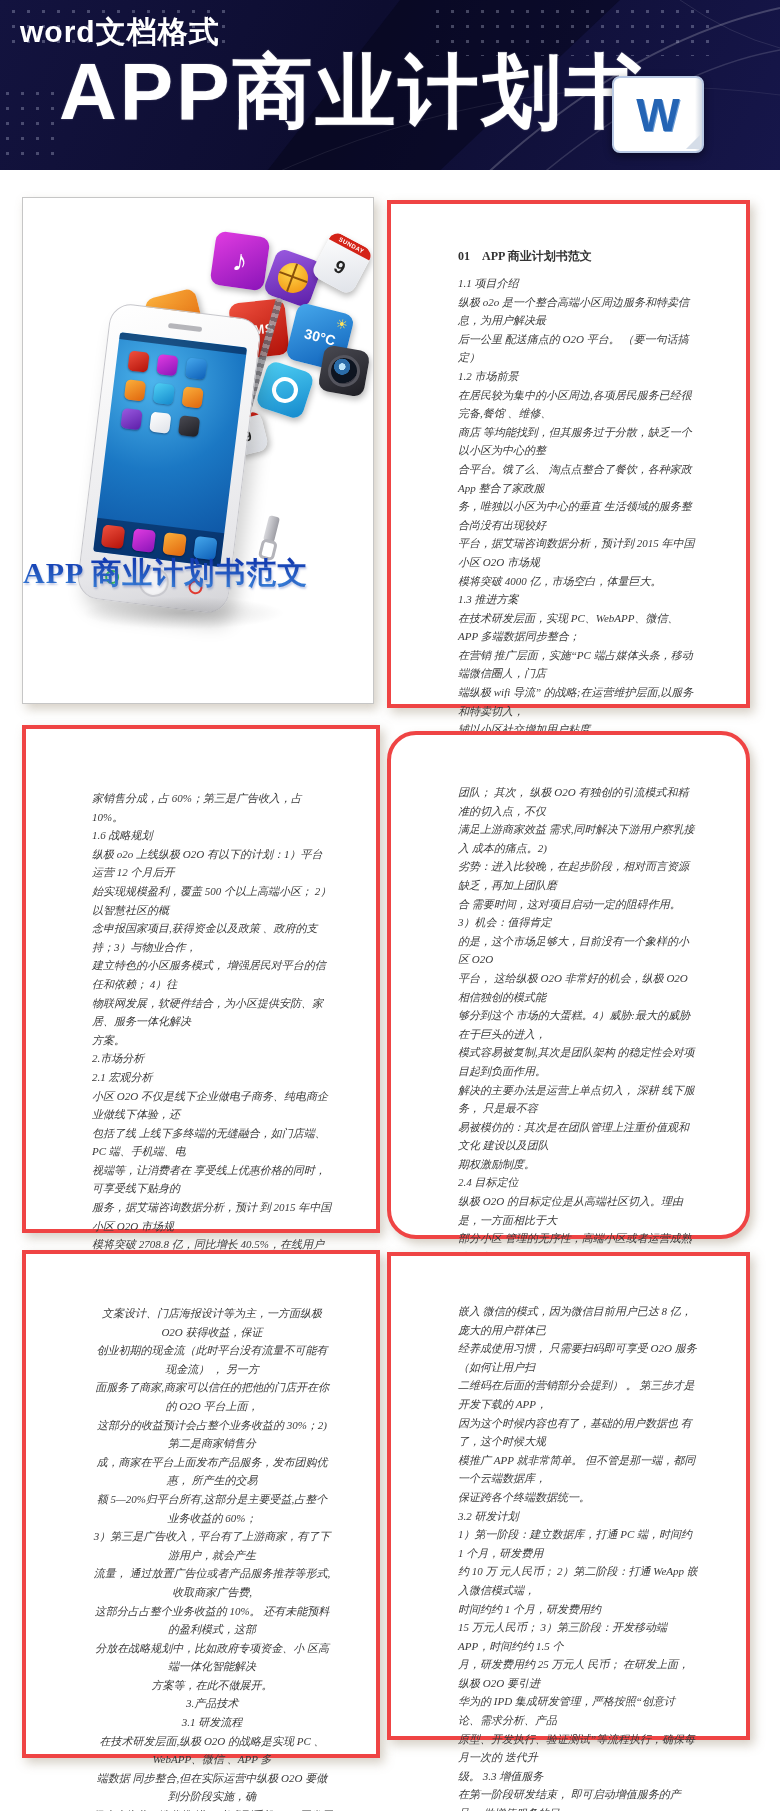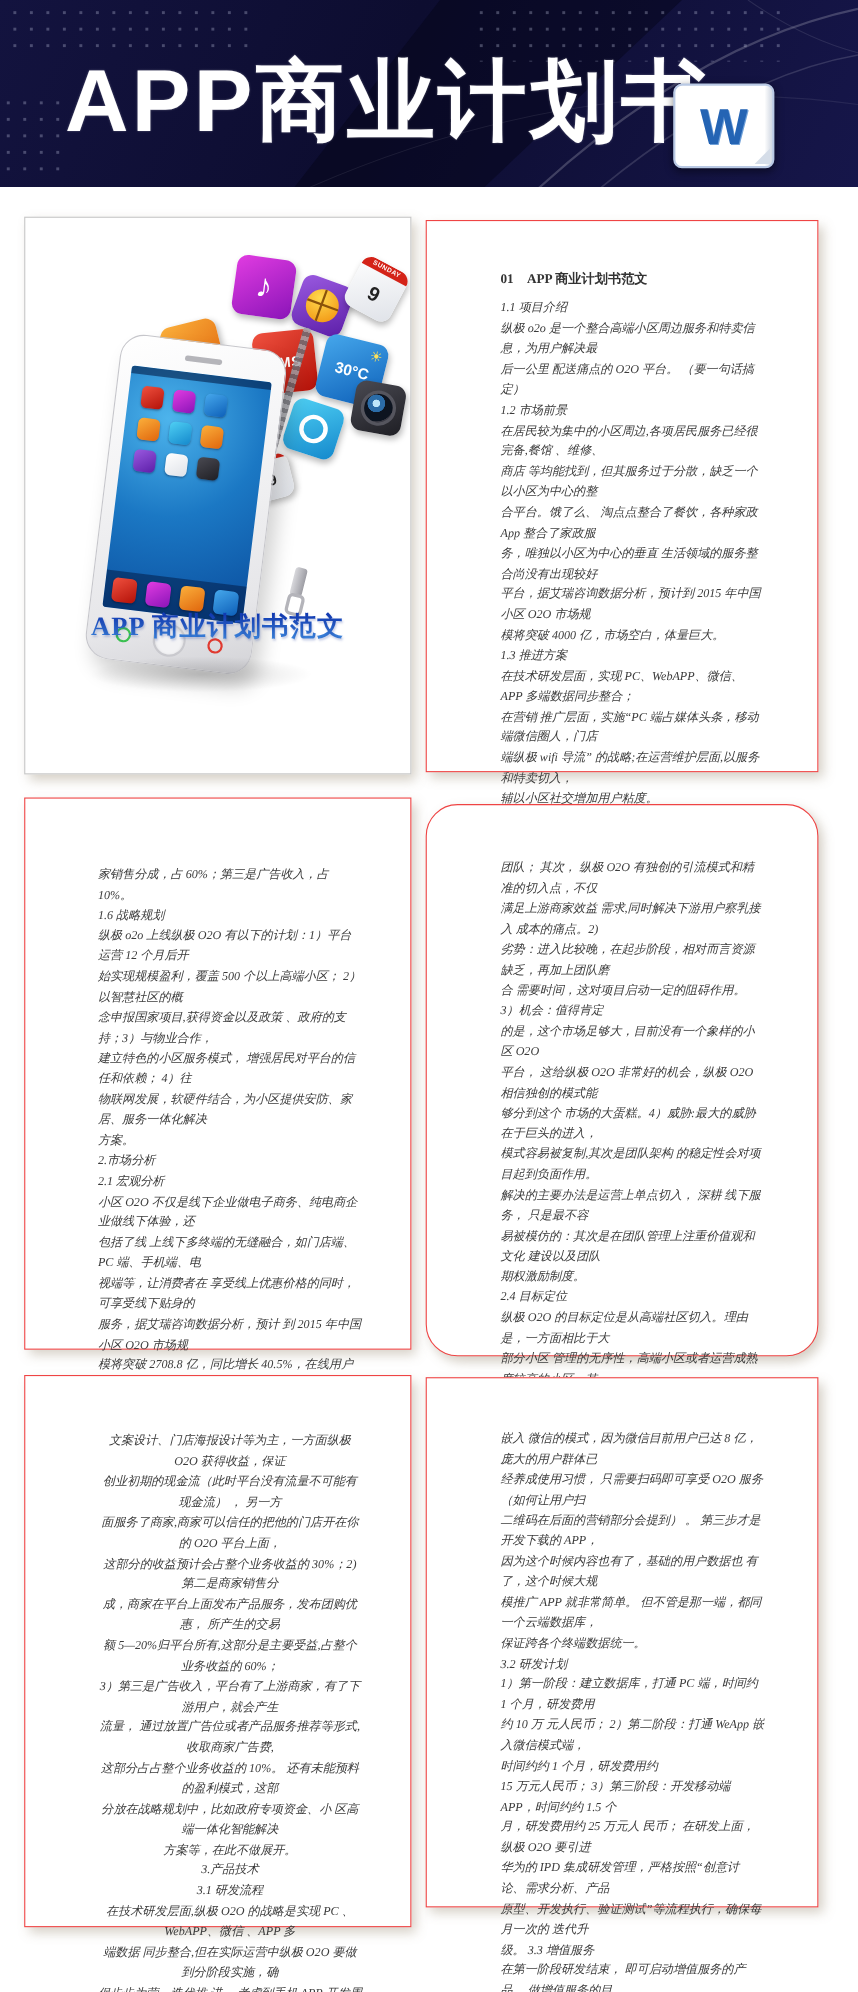--- a/index.html
+++ b/index.html
@@ -24,21 +24,21 @@
              display:flex;align-items:center;justify-content:center;}
   .word-icon .w{font-size:46px;font-weight:bold;color:#2464b4;line-height:1;
                 text-shadow:1px 1px 0 #6fa0d8;}
   .word-icon .fold{position:absolute;right:2px;bottom:2px;width:0;height:0;
                    border-left:14px solid transparent;border-bottom:14px solid #d5dde8;}
   .word-icon .edge{position:absolute;right:0;top:0;width:7px;height:100%;
                    background:linear-gradient(90deg,transparent,rgba(120,140,170,.35));border-radius:0 6px 6px 0;}
 
   
   .page{position:absolute;background:#ffffff;box-shadow:4px 5px 10px rgba(135,118,88,.35);}
-  .tan{border:1px solid #ef4444;}
+  .tan{border:4px solid #ef4444;}
   .gray{border:1px solid #c6c6c6;}
   .p1{left:22px;top:197px;width:350px;height:505px;overflow:hidden;}
   .p2{left:387px;top:200px;width:355px;height:500px;}
   .p3{left:22px;top:725px;width:350px;height:500px;}
   .p4{left:387px;top:731px;width:355px;height:500px;border-radius:29px;}
   .p5{left:22px;top:1250px;width:350px;height:500px;}
   .p6{left:387px;top:1252px;width:355px;height:480px;}
 
   .doc{box-sizing:border-box;width:100%;height:100%;}
   .p2 .doc{padding:44px 50px 0 67px;}
@@ -101,22 +101,22 @@
   .ball{width:30px;height:30px;border-radius:50%;position:relative;
         background:radial-gradient(circle at 35% 30%,#ffd94e,#f08c0a);overflow:hidden;}
   .ball::before{content:"";position:absolute;left:0;top:13px;width:100%;height:2px;background:#8a520a;}
   .ball::after{content:"";position:absolute;left:13px;top:0;width:2px;height:100%;background:#8a520a;}
   .ring{width:18px;height:18px;border:4px solid #fff;border-radius:50%;}
   .cal{flex-direction:column;overflow:hidden;padding:0;}
   .cal .banner{width:100%;background:#d42318;color:#fff;font-size:6px;text-align:center;
                letter-spacing:.5px;padding:2px 0;}
   .cal .num{flex:1;display:flex;align-items:center;justify-content:center;color:#222;font-size:18px;}
   .sun{position:absolute;right:5px;top:4px;color:#ffe25a;font-size:13px;}
-  .caption{position:absolute;left:0;top:355px;width:100%;text-align:center;
-           font-family:"Liberation Serif","DejaVu Serif",serif;font-weight:bold;font-size:24px;
+  .caption{position:absolute;left:0;top:355px;width:100%;text-align:left;
+           font-family:"Liberation Serif","DejaVu Serif",serif;font-weight:bold;font-size:30px;
            letter-spacing:1px;color:#1d52c8;
            background:linear-gradient(180deg,#123cb4 20%,#3f8ce0 90%);
            -webkit-background-clip:text;background-clip:text;-webkit-text-fill-color:transparent;
            text-shadow:1px 2px 2px rgba(30,60,160,.25);}
 </style>
 </head>
 <body>
 
 <div class="canvas">
 
@@ -124,20 +124,21 @@
     <svg width="780" height="170" viewBox="0 0 780 170">
       <path d="M400,0 L620,0 L430,180 L260,180 Z" fill="rgba(4,4,22,.45)"></path>
       <path d="M480,180 Q630,40 780,8" stroke="rgba(255,255,255,.20)" fill="none" stroke-width="2"></path>
       <path d="M535,180 Q665,70 780,50" stroke="rgba(255,255,255,.14)" fill="none" stroke-width="1.5"></path>
       <path d="M260,180 Q520,60 780,95" stroke="rgba(255,255,255,.08)" fill="none" stroke-width="1"></path>
       <path d="M680,0 Q730,35 780,48" stroke="rgba(255,255,255,.10)" fill="none" stroke-width="1"></path>
     </svg>
     <div class="dots d1"></div>
     <div class="dots d2"></div>
     <div class="dots d3"></div>
+    <div class="brand">word文档格式</div>
     <h1 class="title">APP商业计划书</h1>
     <div class="word-icon">
       <span class="edge"></span>
       <span class="w">W</span>
       <span class="fold"></span>
     </div>
   </header>
 
   <section class="page p1 gray">
     <div>

